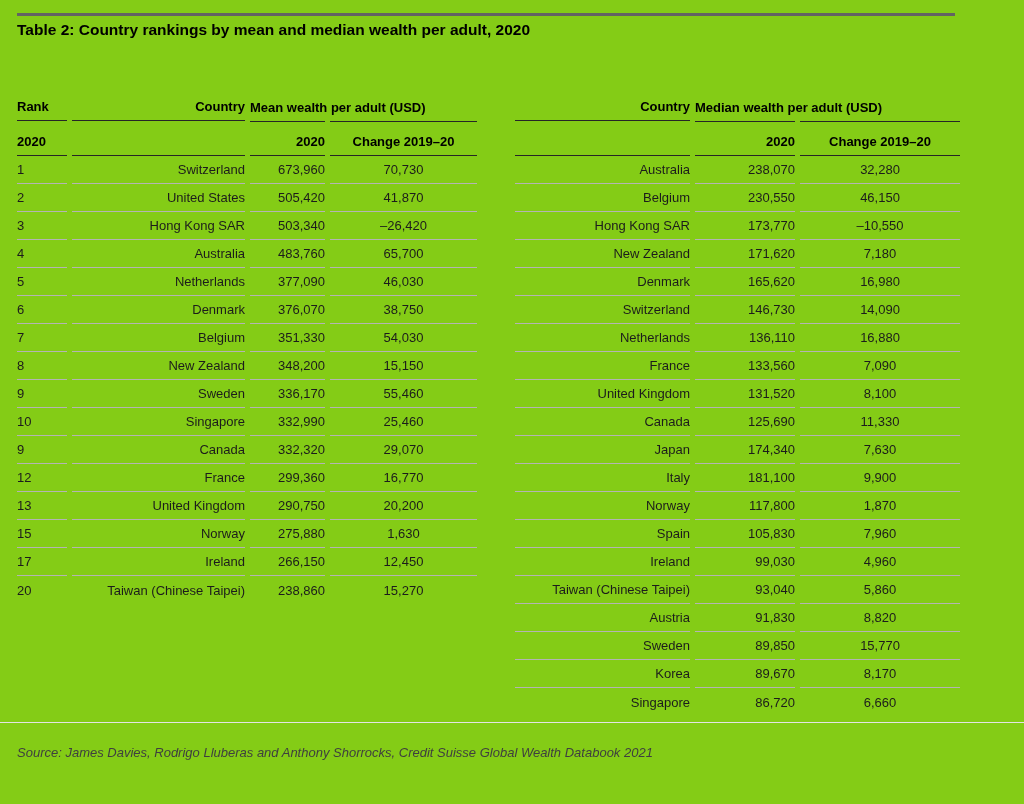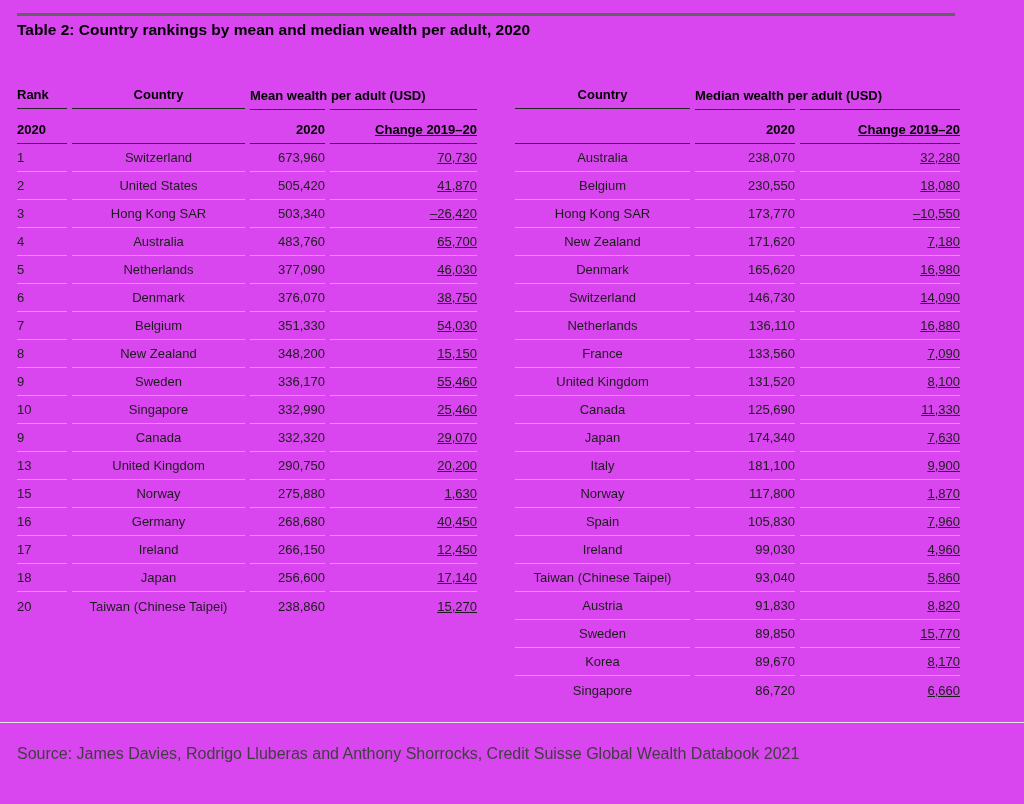--- a/index.html
+++ b/index.html
@@ -3,34 +3,34 @@
 <meta charset="utf-8">
 <style>
   html, body { margin:0; padding:0; background:#ffffff; }
   body {
     width:1024px; height:804px;
     font-family:"Liberation Sans", sans-serif;
     color:#000;
     position:relative;
     overflow:hidden;
   }
-  .page { position:absolute; inset:0; background:#d946ef;padding-left:16px; }
+  .page { position:absolute; inset:0; background:#84cc16;padding-left:16px; }
 
   .top-rule {
     position:absolute; left:17px; top:13px;
     width:938px; height:3px; background:#636363;
   }
   .title {
     position:absolute; left:17px; top:21px;
     font-size:15.5px; font-weight:bold; color:#000;
     white-space:nowrap;
   }
 
   .tables {
-    position:absolute; left:12px; top:81px;
+    position:absolute; left:12px; top:93px;
     display:flex; gap:28px; align-items:flex-start;
   }
 
   table {
     border-collapse:separate;
     border-spacing:5px 0;
     table-layout:fixed;
   }
   .t-left  { width:470px; }
   .t-right { width:455px; }
@@ -51,31 +51,31 @@
   tbody td { height:28px; color:#1c1c1c; }
 
   .bd { border-bottom:1px solid #262626; }
   .bt { border-top:1px solid #262626; }
   th.group { text-align:left; }
 
   tbody td { border-bottom:1px solid #b4b4b4; }
   tbody tr:last-child td { border-bottom:none; }
 
   .c-rank    { text-align:left; }
-  .c-country { text-align:center; }
+  .c-country { text-align:right; }
   .c-value   { text-align:right; }
-  .c-change  { text-align:right;text-decoration:underline; }
+  .c-change  { text-align:center; }
 
   .footer-rule {
     position:absolute; left:0; top:722px;
     width:1024px; height:1px; background:#e4e4e4;
   }
   .source {
     position:absolute; left:17px; top:745px;
-    font-size:16px; color:#3f3f3f; white-space:nowrap;
+    font-size:13px; color:#3f3f3f; white-space:nowrap;font-style:italic;
   }
 </style>
 </head>
 <body>
 
 <div class="page">
 
   <div class="top-rule"></div>
   <div class="title">Table 2: Country rankings by mean and median wealth per adult, 2020</div>
 
@@ -162,48 +162,42 @@
             <td class="c-value">332,990</td>
             <td class="c-change">25,460</td>
           </tr>
           <tr>
             <td class="c-rank">9</td>
             <td class="c-country">Canada</td>
             <td class="c-value">332,320</td>
             <td class="c-change">29,070</td>
           </tr>
           <tr>
+            <td class="c-rank">12</td>
+            <td class="c-country">France</td>
+            <td class="c-value">299,360</td>
+            <td class="c-change">16,770</td>
+          </tr>
+          <tr>
             <td class="c-rank">13</td>
             <td class="c-country">United Kingdom</td>
             <td class="c-value">290,750</td>
             <td class="c-change">20,200</td>
           </tr>
           <tr>
             <td class="c-rank">15</td>
             <td class="c-country">Norway</td>
             <td class="c-value">275,880</td>
             <td class="c-change">1,630</td>
           </tr>
           <tr>
-            <td class="c-rank">16</td>
-            <td class="c-country">Germany</td>
-            <td class="c-value">268,680</td>
-            <td class="c-change">40,450</td>
-          </tr>
-          <tr>
             <td class="c-rank">17</td>
             <td class="c-country">Ireland</td>
             <td class="c-value">266,150</td>
             <td class="c-change">12,450</td>
-          </tr>
-          <tr>
-            <td class="c-rank">18</td>
-            <td class="c-country">Japan</td>
-            <td class="c-value">256,600</td>
-            <td class="c-change">17,140</td>
           </tr>
           <tr>
             <td class="c-rank">20</td>
             <td class="c-country">Taiwan (Chinese Taipei)</td>
             <td class="c-value">238,860</td>
             <td class="c-change">15,270</td>
           </tr>
         </tbody>
     </table>
 
@@ -226,21 +220,21 @@
       </thead>
       <tbody>
           <tr>
             <td class="c-country">Australia</td>
             <td class="c-value">238,070</td>
             <td class="c-change">32,280</td>
           </tr>
           <tr>
             <td class="c-country">Belgium</td>
             <td class="c-value">230,550</td>
-            <td class="c-change">18,080</td>
+            <td class="c-change">46,150</td>
           </tr>
           <tr>
             <td class="c-country">Hong Kong SAR</td>
             <td class="c-value">173,770</td>
             <td class="c-change">–10,550</td>
           </tr>
           <tr>
             <td class="c-country">New Zealand</td>
             <td class="c-value">171,620</td>
             <td class="c-change">7,180</td>

